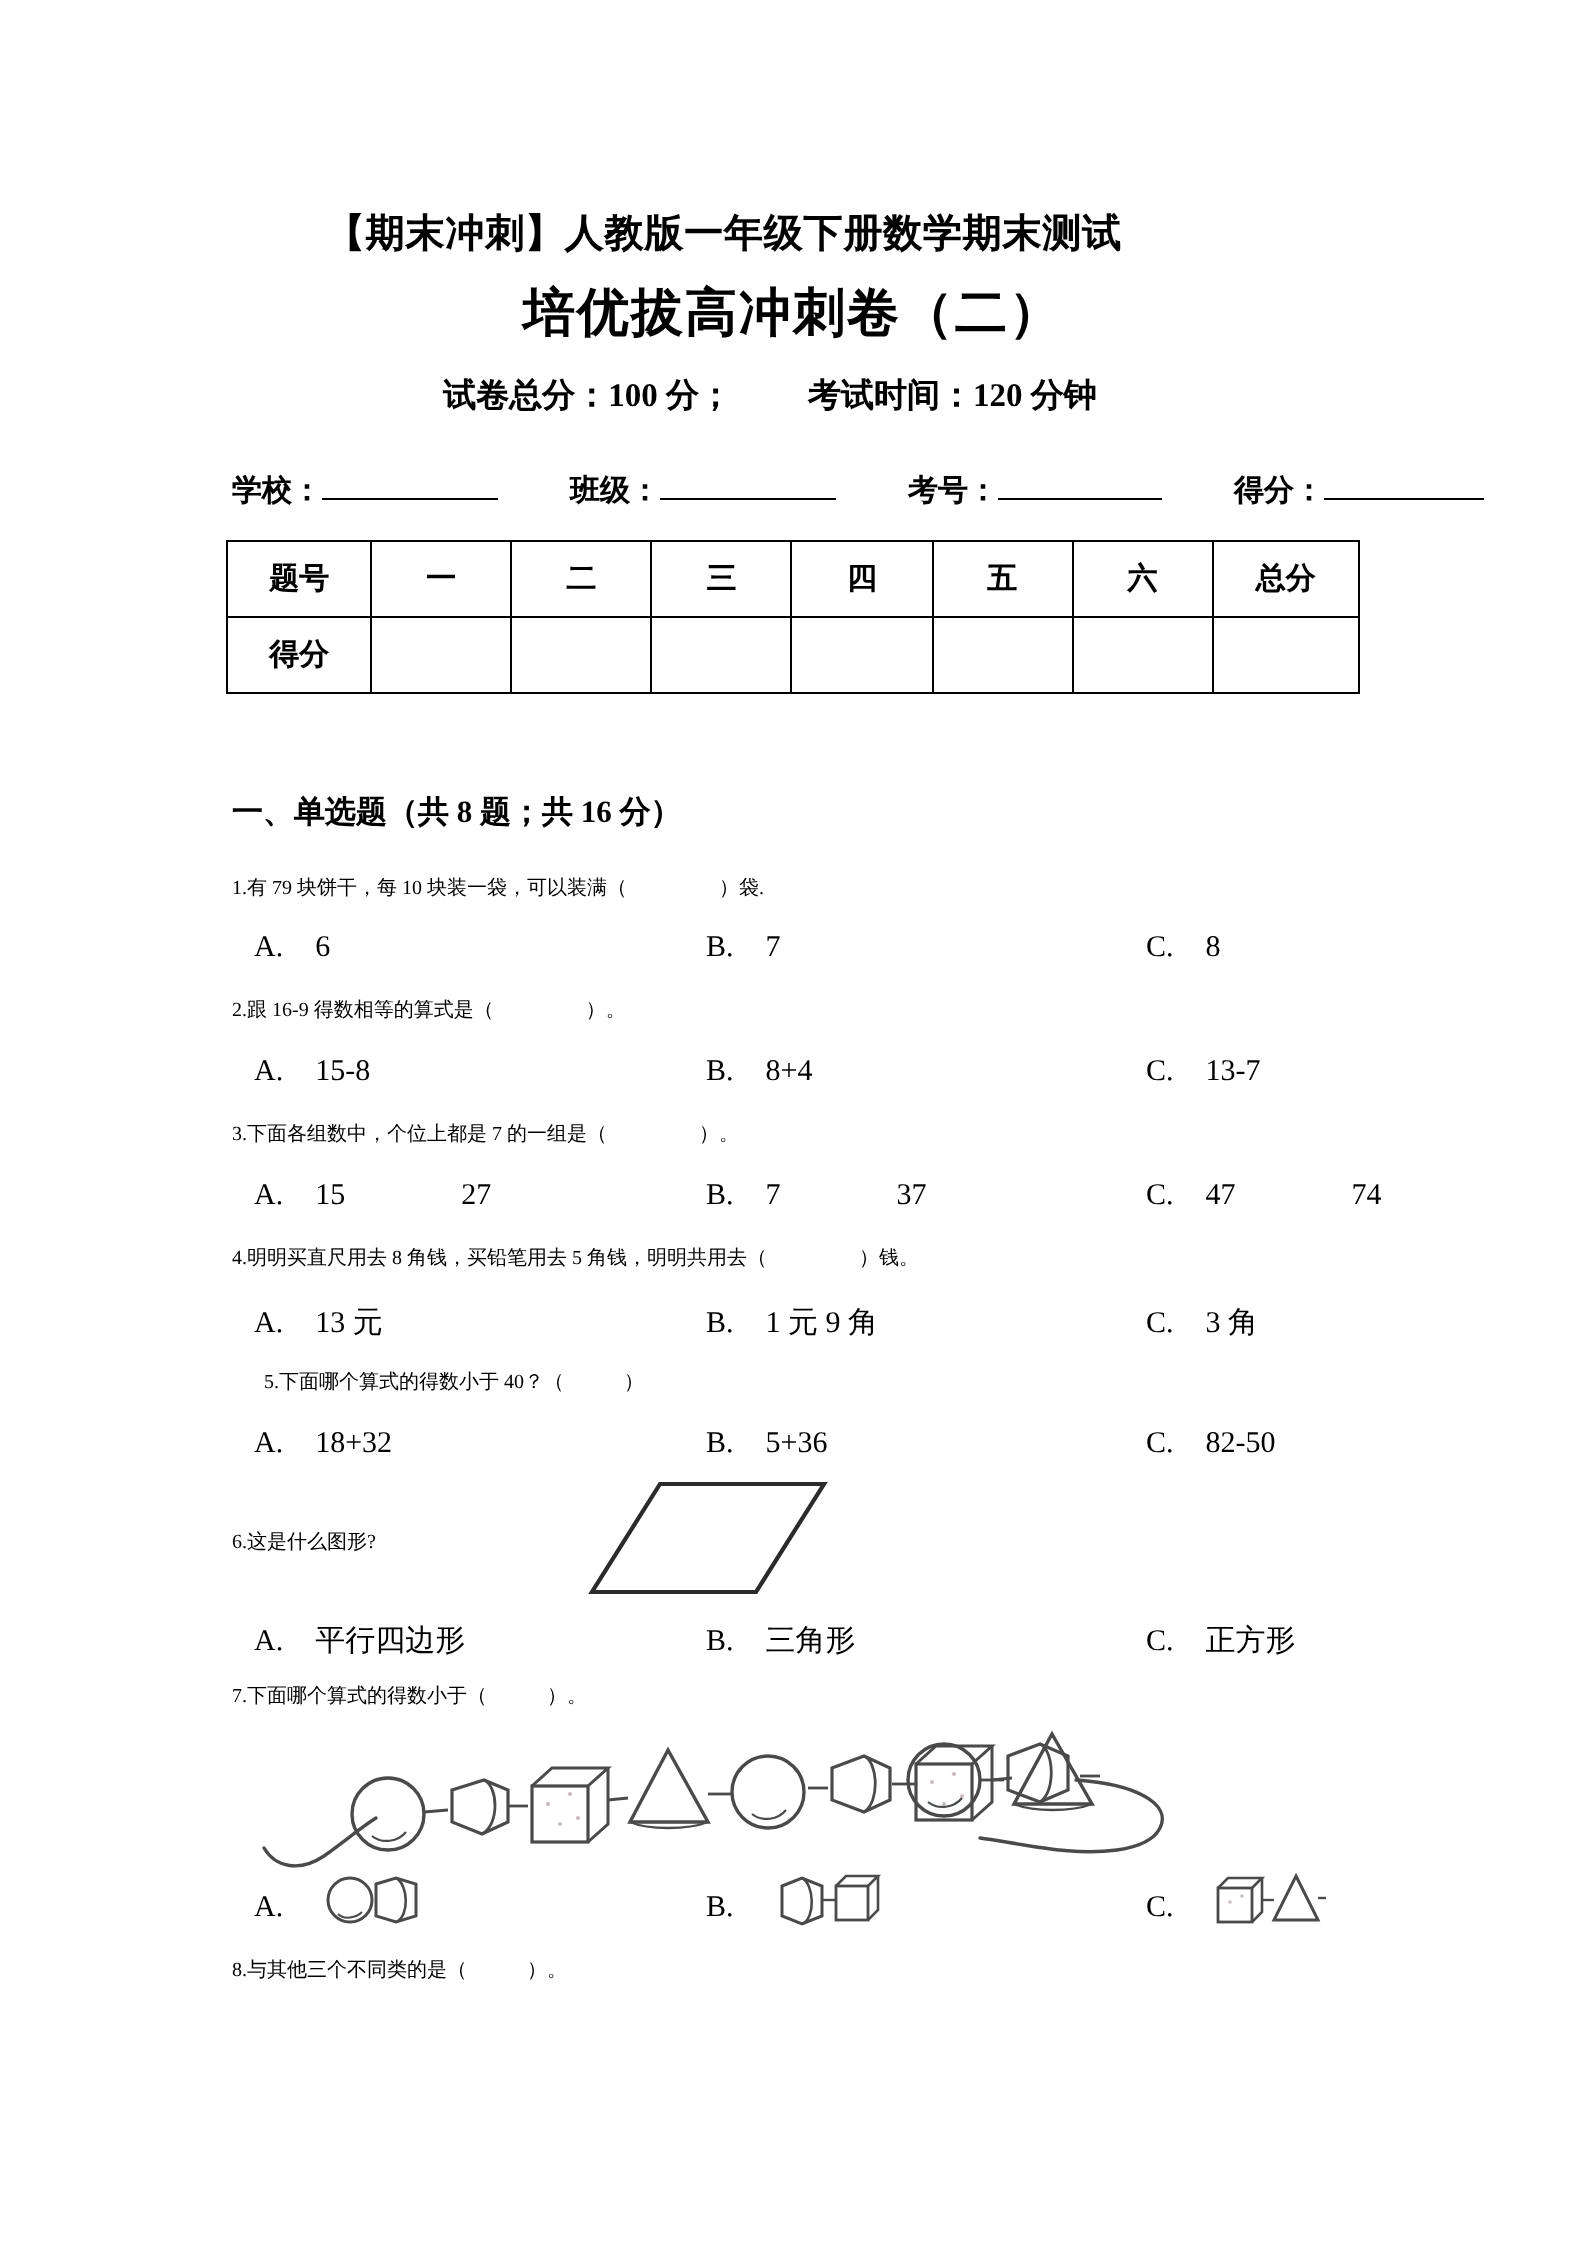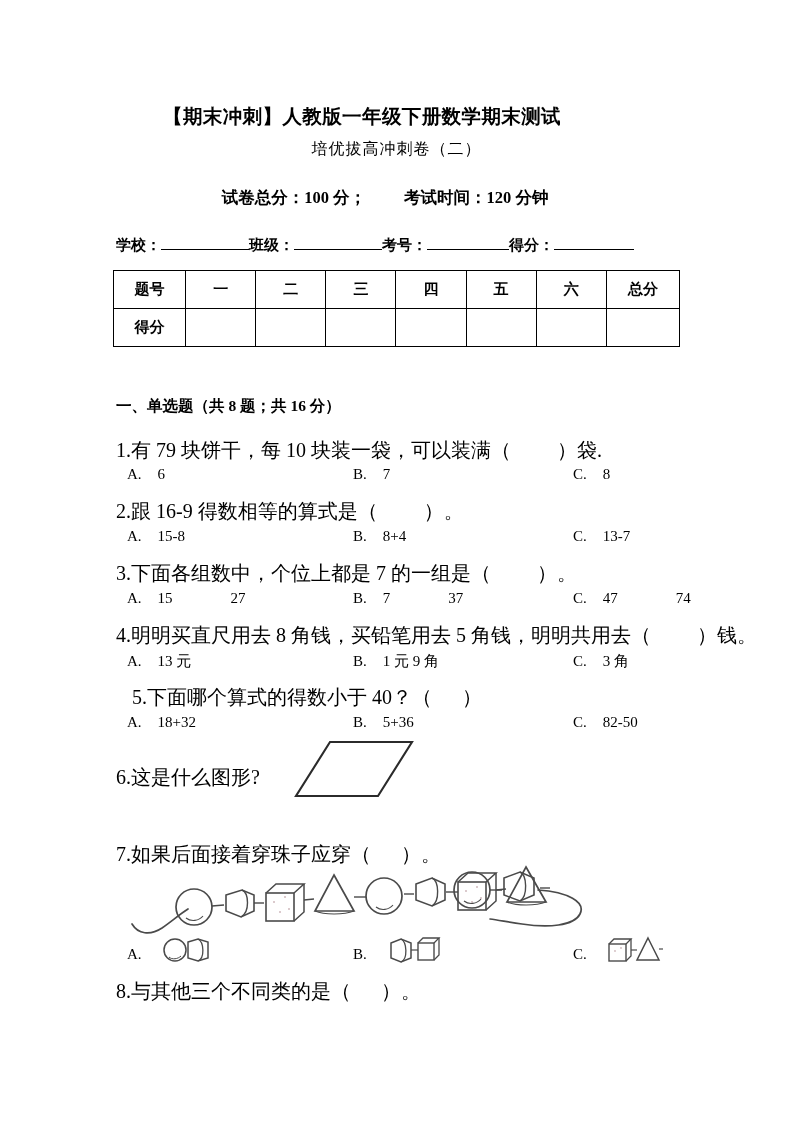--- a/index.html
+++ b/index.html
@@ -32,22 +32,22 @@
     text-align: center;
     font-size: 19.5px;
     font-weight: bold;
     letter-spacing: 0.4px;
   }
   .title-2 {
     position: absolute;
     left: 0; top: 139px;
     width: 793px;
     text-align: center;
-    font-size: 16px;
-    font-weight: normal;
+    font-size: 26px;
+    font-weight: bold;
     letter-spacing: 1px;
   }
   .subtitle {
     position: absolute;
     left: 0; top: 187px;
     width: 770px;
     text-align: center;
     font-size: 16.5px;
     font-weight: bold;
   }
@@ -58,20 +58,21 @@
 
   
   .info-line {
     position: absolute;
     left: 116px; top: 236px;
     width: 565px;
     font-size: 15px;
     display: flex;
     align-items: baseline;
     white-space: nowrap;
+    gap: 36px;
   }
   .info-field {
     display: inline-flex;
     align-items: baseline;
   }
   .info-label { font-weight: bold; }
   .info-blank {
     display: inline-block;
     border-bottom: 1.2px solid #000;
     height: 13px;
@@ -107,21 +108,21 @@
     position: absolute;
     left: 116px;
     font-size: 15.5px;
     font-weight: bold;
   }
 
   
   .q-stem {
     position: absolute;
     left: 116px;
-    font-size: 20px;
+    font-size: 10px;
     white-space: nowrap;
   }
   .q-stem .paren-gap { display: inline-block; width: 46px; }
   .q-stem .paren-gap-sm { display: inline-block; width: 30px; }
 
   .opt-row {
     position: absolute;
     left: 0;
     width: 793px;
     height: 22px;
@@ -278,23 +279,28 @@
   </div>
 
   <div class="q-stem" style="top:764px;">
     <span>6.</span><span>这是什么图形?</span>
   </div>
   <div class="fig-parallelogram">
     <svg width="125" height="62" viewBox="0 0 125 62" aria-hidden="true">
       <polygon points="38,3 120,3 86,57 4,57" class="ink-dark" stroke-width="2.1" stroke-linejoin="miter"></polygon>
     </svg>
   </div>
+  <div class="opt-row" style="top:811px;">
+    <span class="opt opt-a"><span class="lab">A.</span><span class="val">平行四边形</span></span>
+    <span class="opt opt-b"><span class="lab">B.</span><span class="val">三角形</span></span>
+    <span class="opt opt-c"><span class="lab">C.</span><span class="val">正方形</span></span>
+  </div>
 
   <div class="q-stem" style="top:841px;">
-    <span>7.</span><span>如果后面接着穿珠子应穿（</span><span class="paren-gap-sm"></span><span>）。</span>
+    <span>7.</span><span>下面哪个算式的得数小于（</span><span class="paren-gap-sm"></span><span>）。</span>
   </div>
 
   <div class="fig-beads">
     <svg width="450" height="80" viewBox="0 0 450 80" aria-hidden="true">
 
       <path d="M4,62 C10,72 22,74 34,66 C44,59 52,52 60,47" class="ink" stroke-width="1.7" stroke-linecap="round"></path>
 
       <g class="ink" stroke-width="1.4">
         <line x1="84" y1="44" x2="96" y2="43"></line>
         <line x1="126" y1="41" x2="136" y2="41"></line>

